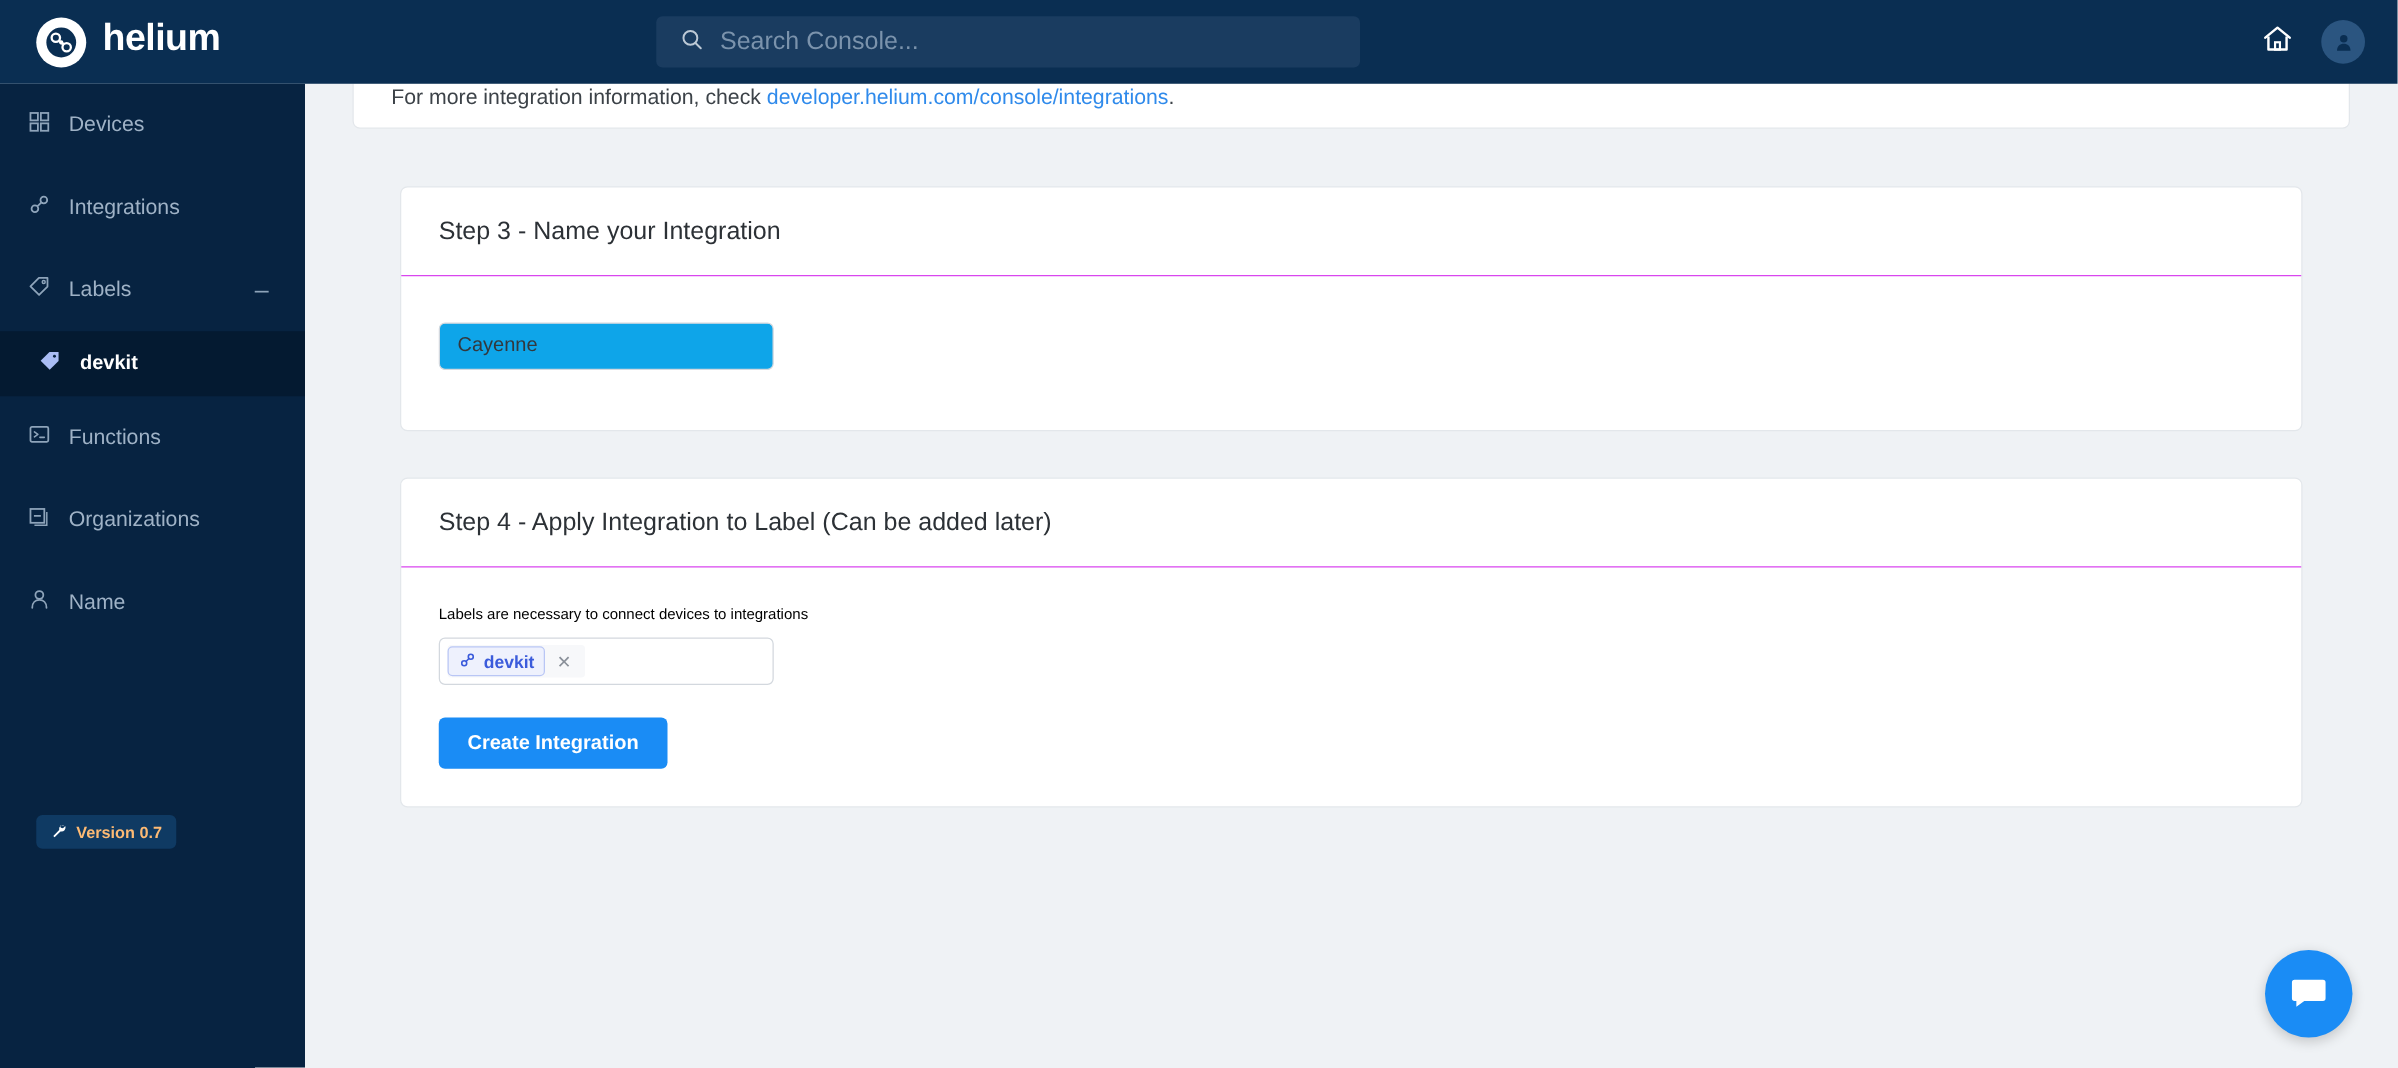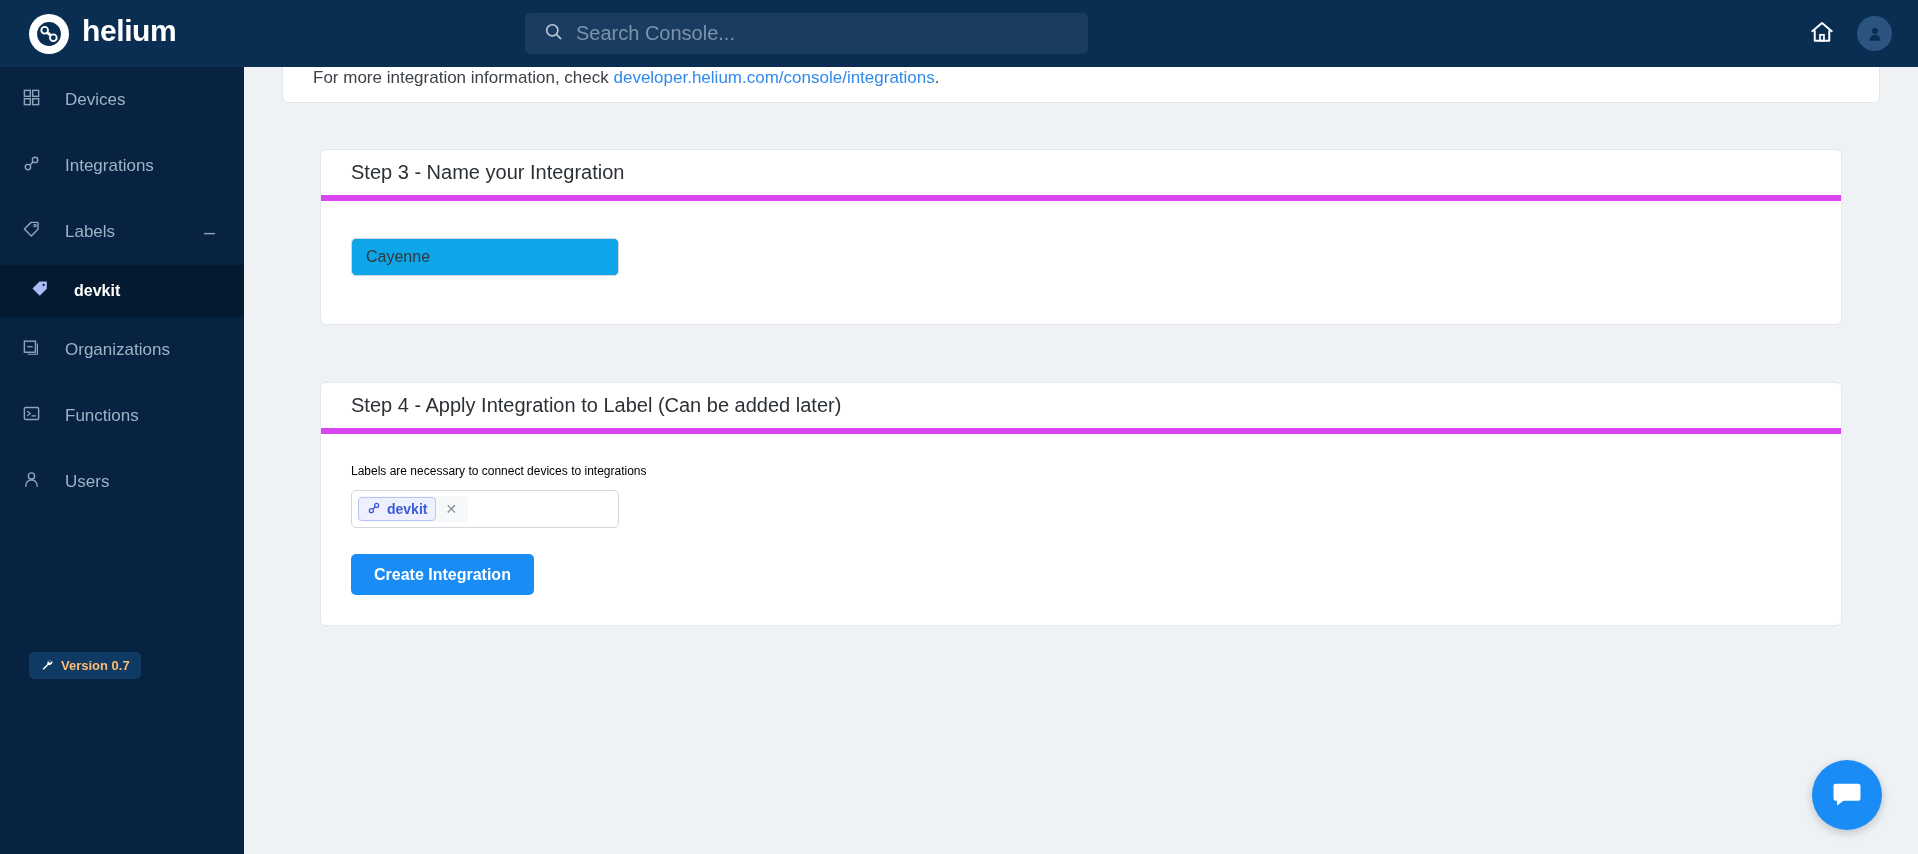--- a/index.html
+++ b/index.html
@@ -63,21 +63,21 @@
   .nav-item {
     height: 66px;
     display: flex; align-items: center;
     padding-left: 22px;
     gap: 14px;
     color: #9fb2c6;
     font-size: 17px;
     cursor: pointer;
     position: relative;
   }
-  .nav-item .nav-label { color: #9fb2c6; margin-left: 10px; }
+  .nav-item .nav-label { color: #9fb2c6; }
   .nav-item.active-label {
     background: #041a31;
   }
   .nav-item.active-label .nav-label {
     color: #ffffff; font-weight: 700; font-size: 16px;
   }
   .nav-item.sub { padding-left: 30px; height: 52px; }
   .collapse-dash {
     position: absolute; right: 29px;
     color: #8ea4ba; font-size: 20px; line-height: 10px;
@@ -114,24 +114,24 @@
     display: flex; align-items: flex-end;
     padding: 0 0 14px 30px;
   }
   .info-line { font-size: 17px; color: #3c4248; }
   .info-line a { color: #2f8aeb; text-decoration: none; }
 
   .card-step3 { position: absolute; top: 82px; left: 38px; right: 38px; }
   .card-step4 { position: absolute; top: 315px; left: 38px; right: 38px; }
 
   .card-header {
-    height: 51px;
+    height: 71px;
     display: flex; align-items: center;
     padding-left: 30px;
-    border-bottom: 6px solid #d946ef;
+    border-bottom: 1px solid #d946ef;
     font-size: 20px; color: #2c3136;
   }
   .card-body { padding: 30px; }
 
   .name-input {
     width: 268px; height: 38px;
     border: 1px solid #d3d8de;
     border-radius: 5px;
     padding: 0 14px;
     font-size: 16px; color: #33383d;
@@ -283,47 +283,47 @@
         <path d="M11.5 3 H20.2 V11.7 L11.7 20.2 L3 11.5 Z" fill="#aabdf5"></path>
         <circle cx="16.3" cy="7.2" r="1.4" fill="#072341"></circle>
       </svg>
     </span>
     <span class="nav-label">devkit</span>
   </div>
 
   <div class="nav-item">
     <span>
       <svg width="19" height="19" viewBox="0 0 24 24" aria-hidden="true">
+        <rect x="3" y="4.5" width="18" height="15" rx="1.5" fill="none" stroke="#8ea4ba" stroke-width="1.8"></rect>
+        <polyline points="7,9.5 10.5,12 7,14.5" fill="none" stroke="#8ea4ba" stroke-width="1.6" stroke-linecap="round" stroke-linejoin="round"></polyline>
+        <line x1="12.5" y1="15" x2="17" y2="15" stroke="#8ea4ba" stroke-width="1.6" stroke-linecap="round"></line>
+      </svg>
+    </span>
+    <span class="nav-label">Functions</span>
+  </div>
+
+  <div class="nav-item">
+    <span>
+      <svg width="19" height="19" viewBox="0 0 24 24" aria-hidden="true">
         <rect x="3" y="4" width="14" height="14" fill="none" stroke="#8ea4ba" stroke-width="1.8"></rect>
         <line x1="6.5" y1="11" x2="13.5" y2="11" stroke="#8ea4ba" stroke-width="1.6"></line>
         <path d="M19.5 7 V20.5 H7" fill="none" stroke="#8ea4ba" stroke-width="1.5"></path>
       </svg>
     </span>
     <span class="nav-label">Organizations</span>
   </div>
 
   <div class="nav-item">
     <span>
       <svg width="19" height="19" viewBox="0 0 24 24" aria-hidden="true">
-        <rect x="3" y="4.5" width="18" height="15" rx="1.5" fill="none" stroke="#8ea4ba" stroke-width="1.8"></rect>
-        <polyline points="7,9.5 10.5,12 7,14.5" fill="none" stroke="#8ea4ba" stroke-width="1.6" stroke-linecap="round" stroke-linejoin="round"></polyline>
-        <line x1="12.5" y1="15" x2="17" y2="15" stroke="#8ea4ba" stroke-width="1.6" stroke-linecap="round"></line>
-      </svg>
-    </span>
-    <span class="nav-label">Functions</span>
-  </div>
-
-  <div class="nav-item">
-    <span>
-      <svg width="19" height="19" viewBox="0 0 24 24" aria-hidden="true">
         <circle cx="12" cy="7.6" r="4" fill="none" stroke="#8ea4ba" stroke-width="1.8"></circle>
         <path d="M4.8 20.5 C4.8 15.4 8.1 12.6 12 12.6 C15.9 12.6 19.2 15.4 19.2 20.5" fill="none" stroke="#8ea4ba" stroke-width="1.8" stroke-linecap="round"></path>
       </svg>
     </span>
-    <span class="nav-label">Users</span>
+    <span class="nav-label">Name</span>
   </div>
 
 
   <div class="version-badge">
     <span>
       <svg width="14" height="14" viewBox="0 0 24 24" aria-hidden="true">
         <path d="M20 5.5 A5.6 5.6 0 0 0 12.6 12.1 L4.5 20.2 L6.3 22 L14.4 13.9 A5.6 5.6 0 0 0 21 6.5 L17.8 9.7 L14.8 8.9 L14 5.9 Z" fill="#ffffff"></path>
       </svg>
     </span>
     <span>Version 0.7</span>

